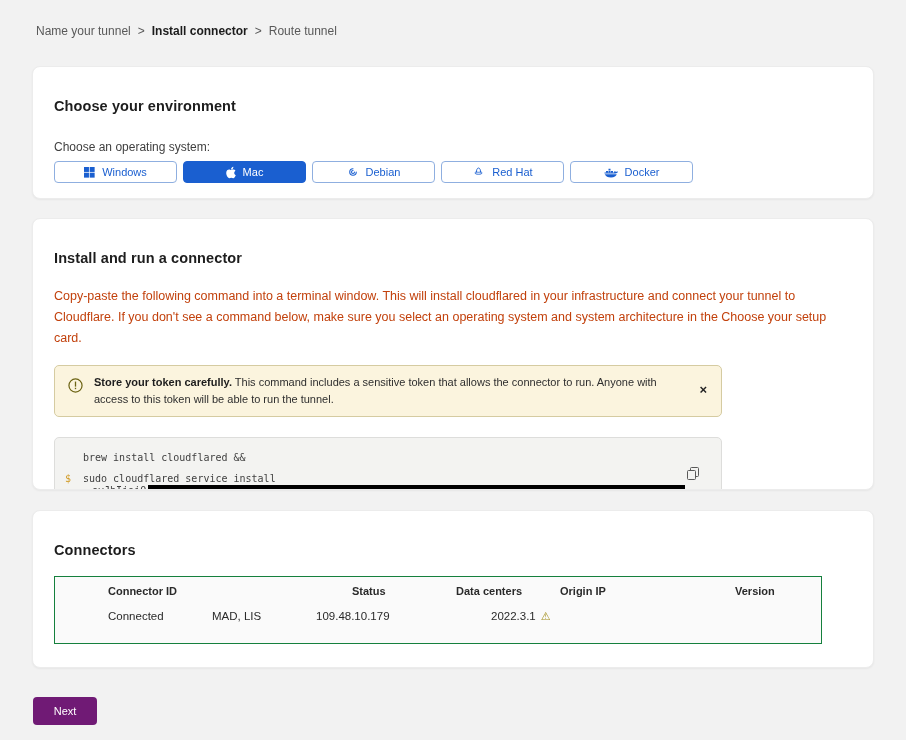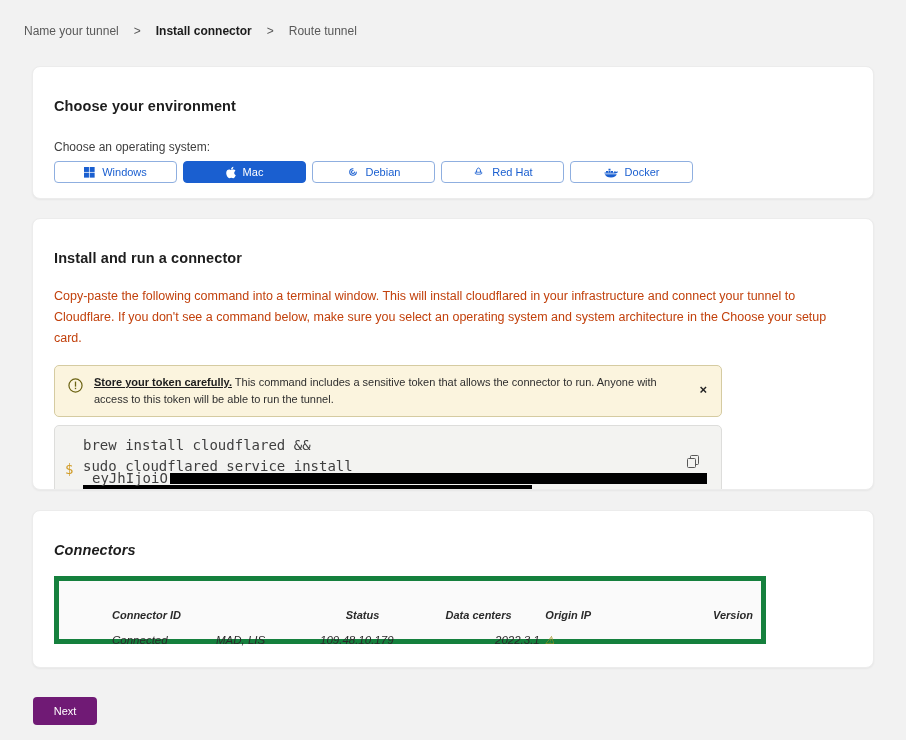--- a/index.html
+++ b/index.html
@@ -4,68 +4,68 @@
 <style>
   html,body { margin:0; padding:0; }
   body {
     width:906px; height:740px;
     background:#f2f2f2;
     font-family:"Liberation Sans", sans-serif;
     overflow:hidden;
     -webkit-font-smoothing:antialiased;
   }
   
-  .breadcrumb { padding:24px 0 0 24px; display:flex; align-items:center; gap:15px;
+  .breadcrumb { padding:24px 0 0 36px; display:flex; align-items:center; gap:7px;
     font-size:12px; color:#595959; }
   .crumb { white-space:nowrap; }
   .crumb.active { font-weight:700; color:#1c1c1c; }
   .crumb-sep { color:#595959; }
 
   
   .card { margin:0 32px; background:#ffffff; border:1px solid #ececec; border-radius:8px;
     box-shadow:0 1px 2px rgba(0,0,0,.05); padding:0 21px; box-sizing:border-box; overflow:hidden; }
   #card-env { margin-top:28px; height:133px; }
   #card-install { margin-top:19px; height:272px; }
-  #card-connectors { margin-top:20px; height:158px;font-style:italic; }
+  #card-connectors { margin-top:20px; height:158px; }
   .card h2 { margin:0; padding-top:31px; font-size:14.5px; font-weight:700; color:#1d1d1d; letter-spacing:.1px; }
 
   
   .os-label { margin-top:26px; font-size:12px; color:#3f3f3f; }
   .os-row { display:flex; gap:6px; margin-top:7px; }
   .os-btn { width:123px; height:22px; box-sizing:border-box; display:flex; align-items:center;
     justify-content:center; gap:7px; background:#fff; border:1px solid #8fafe0; border-radius:4px;
     color:#1a5fd0; font-size:11px; font-family:inherit; cursor:pointer; padding:0; }
   .os-btn.selected { background:#1a5fd0; border-color:#1a5fd0; color:#fff; }
   .os-btn svg { flex:none; }
 
   
   .desc { margin-top:20px; font-size:12.5px; line-height:21px; color:#c2410c; max-width:797px; }
   .banner { width:668px; box-sizing:border-box; margin-top:16px; background:#fbf4de;
     border:1px solid #d5cba1; border-radius:5px; display:flex; align-items:flex-start;
     padding:8px 12px 8px 13px; }
   .banner-icon { margin-top:4px; flex:none; }
   .banner-text { flex:1; margin:0 14px 0 11px; font-size:11px; line-height:17px; color:#2e2e2e; }
-  .banner-text b { color:#1d1d1d;text-decoration:underline; }
+  .banner-text b { color:#1d1d1d; }
   .banner-close { background:none; border:none; font-size:13px; font-weight:700; color:#222;
     cursor:pointer; padding:0 2px; margin-top:9px; line-height:1; font-family:inherit; }
 
-  .codeblock { position:relative; width:668px; box-sizing:border-box; margin-top:8px;
+  .codeblock { position:relative; width:668px; box-sizing:border-box; margin-top:20px;
     background:#f3f3f1; border:1px solid #dddddb; border-radius:5px; padding:14px 0 12px 0;
-    font-family:"DejaVu Sans Mono", monospace; font-size:14px; color:#3f3f3f; }
+    font-family:"DejaVu Sans Mono", monospace; font-size:10px; color:#3f3f3f; }
   .code-line { padding-left:28px; line-height:11px; white-space:nowrap; }
   .cmd2 { margin-top:10px; position:relative; }
   .cmd2 .prompt { position:absolute; left:10px; top:0; color:#d19b26; }
   .token-line { padding-left:37px; line-height:11px; margin-top:1px; display:flex; align-items:flex-end; }
   .redact-bar-1 { display:inline-block; width:537px; height:11px; background:#000; margin-left:2px; }
   .redact-bar-2 { margin-left:28px; width:449px; height:10px; background:#000; margin-top:1px; }
   .copy-btn { position:absolute; top:29px; right:22px; background:none; border:none; padding:0; cursor:pointer; line-height:0; }
 
   
-  .ctable { width:712px; height:68px; box-sizing:border-box; margin-top:18px; border:5px solid #15803d;
-    background:#fafafa; padding:28px 0 0 53px; }
+  .ctable { width:768px; height:68px; box-sizing:border-box; margin-top:18px; border:1px solid #15803d;
+    background:#fafafa; padding:8px 0 0 53px; }
   .trow { display:flex; }
   .tcell { box-sizing:border-box; padding-right:8px; white-space:nowrap; }
   .c0{width:244px} .c1{width:104px} .c2{width:104px} .c3{width:175px} .c4{flex:1}
   .thead .tcell { font-size:11px; font-weight:700; color:#2a2a2a; }
   .tvals { margin-top:13px; }
   .tvals .tcell { font-size:11.5px; color:#2a2a2a; }
   .status-connected { color:#3f8e58; }
   .version-warning { color:#a3901f; font-size:11px; margin-left:5px; }
 
   

